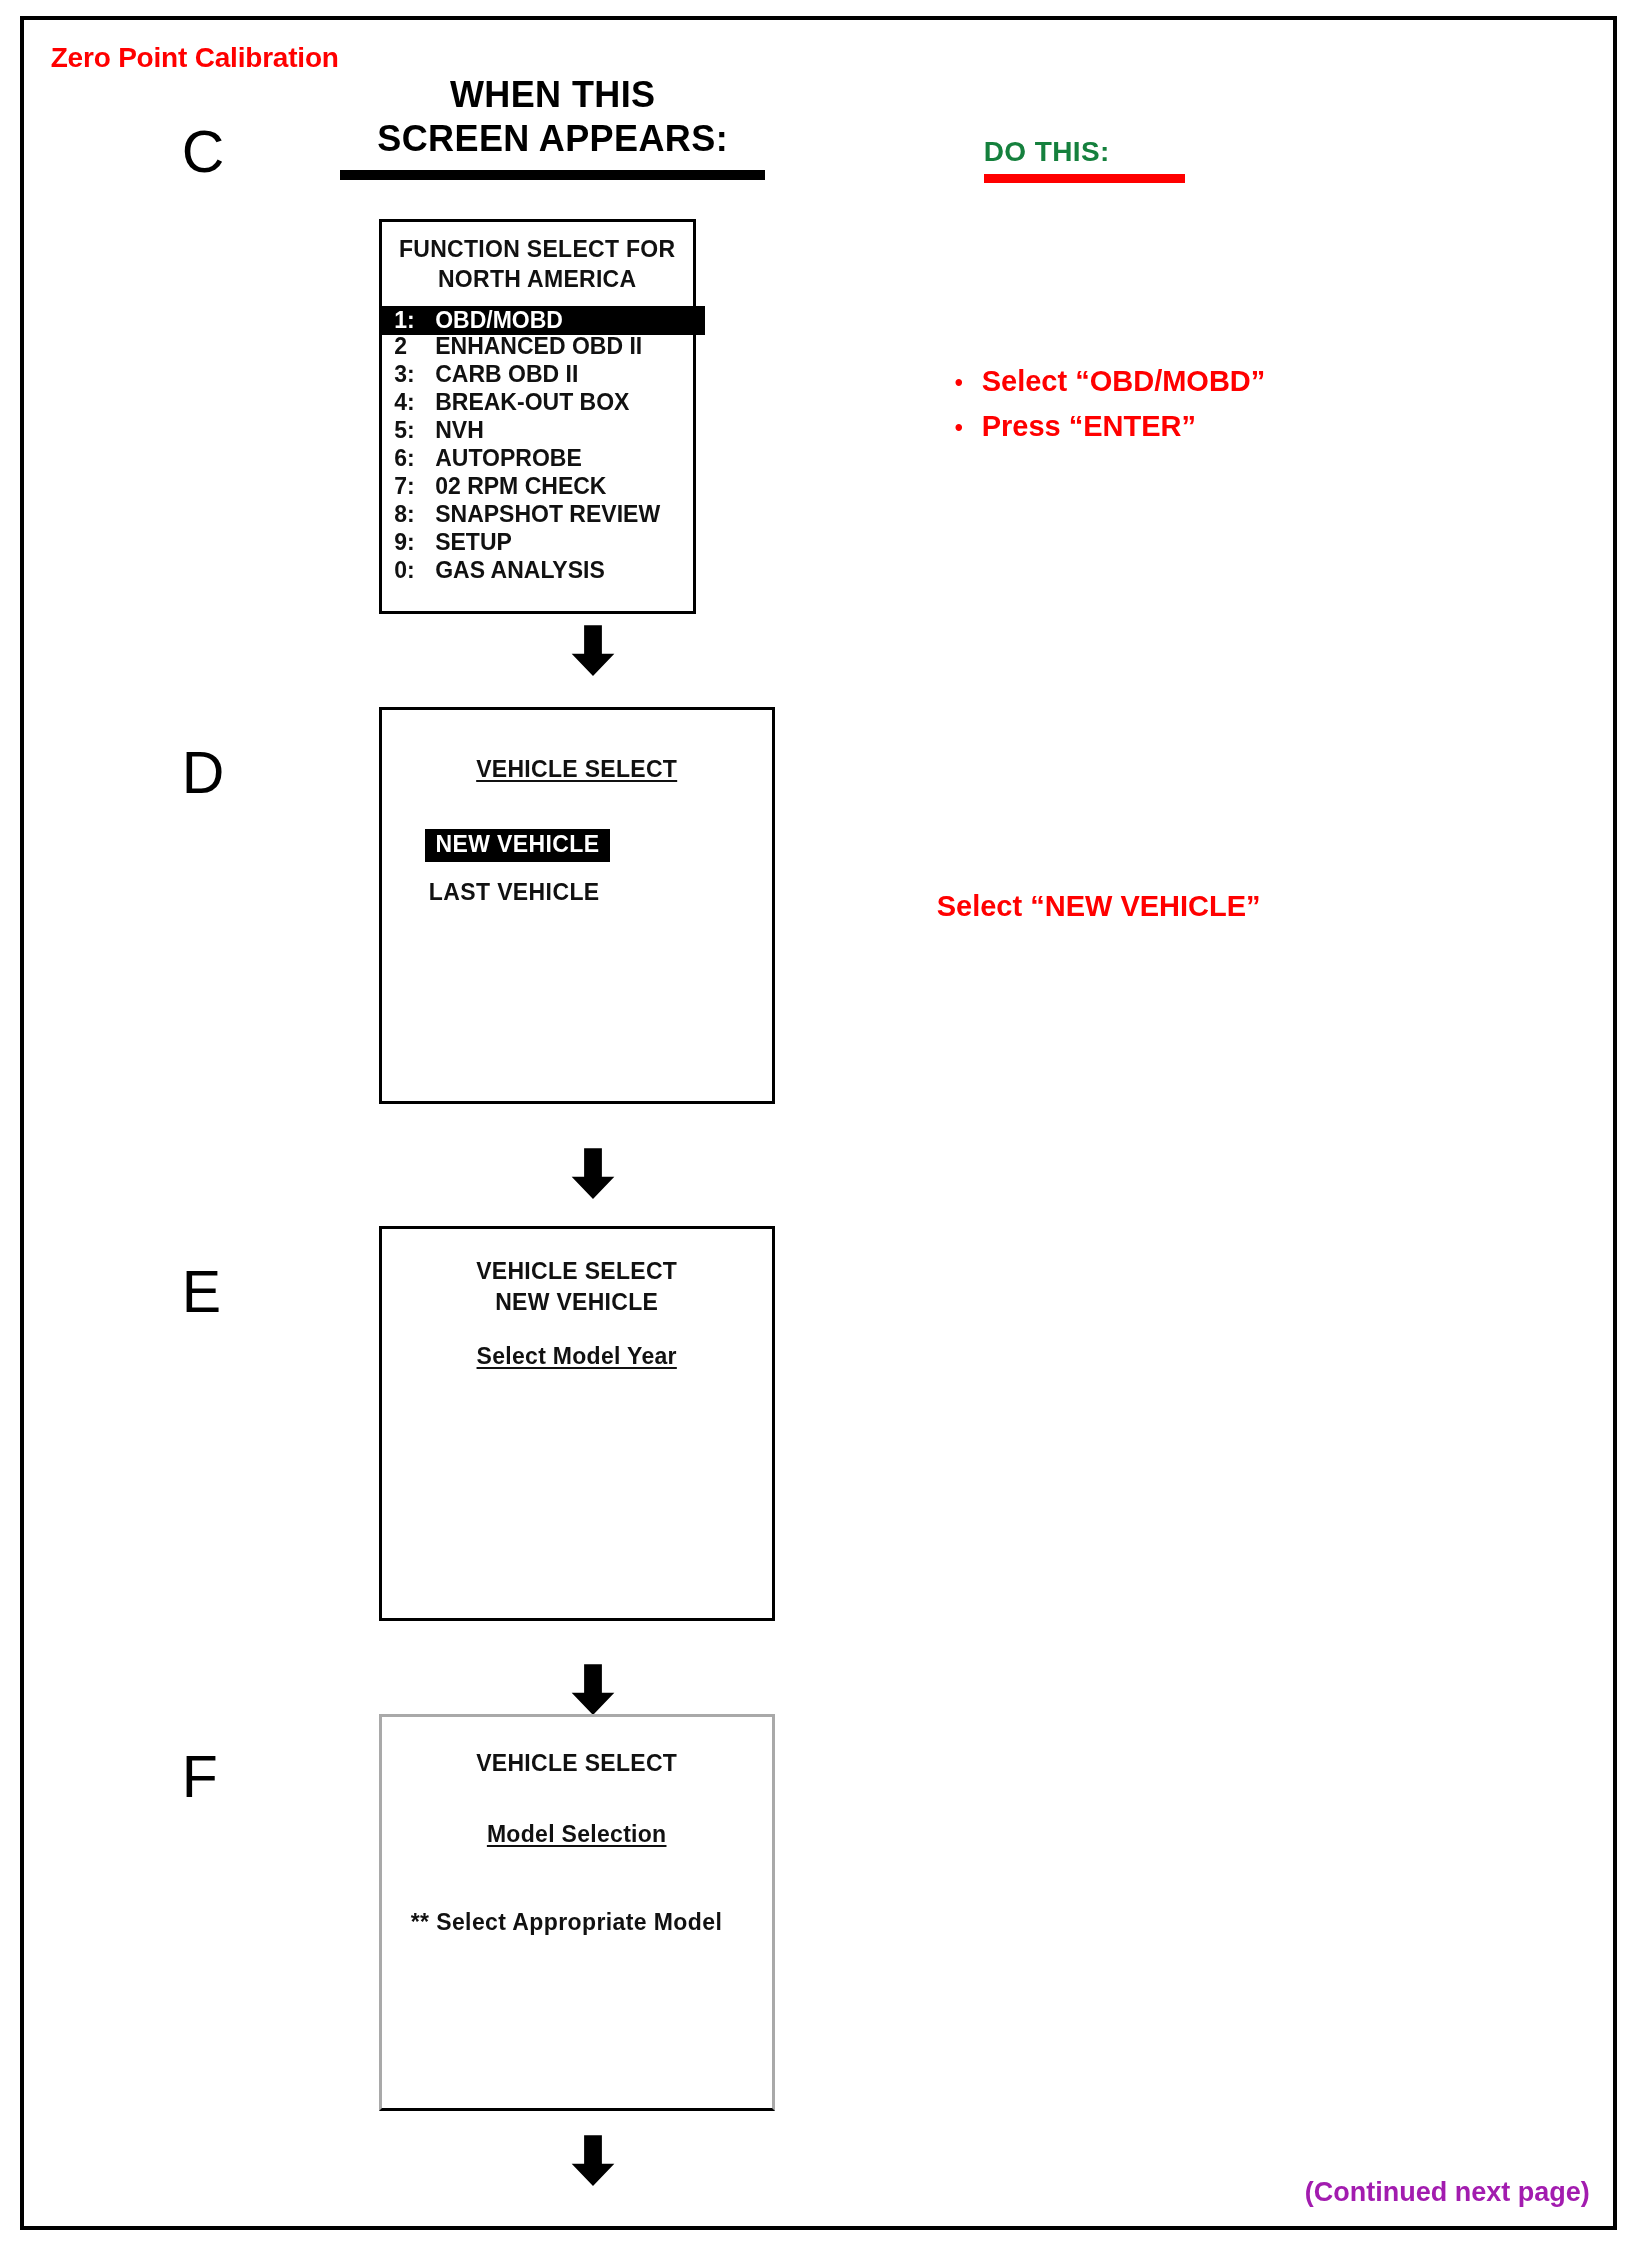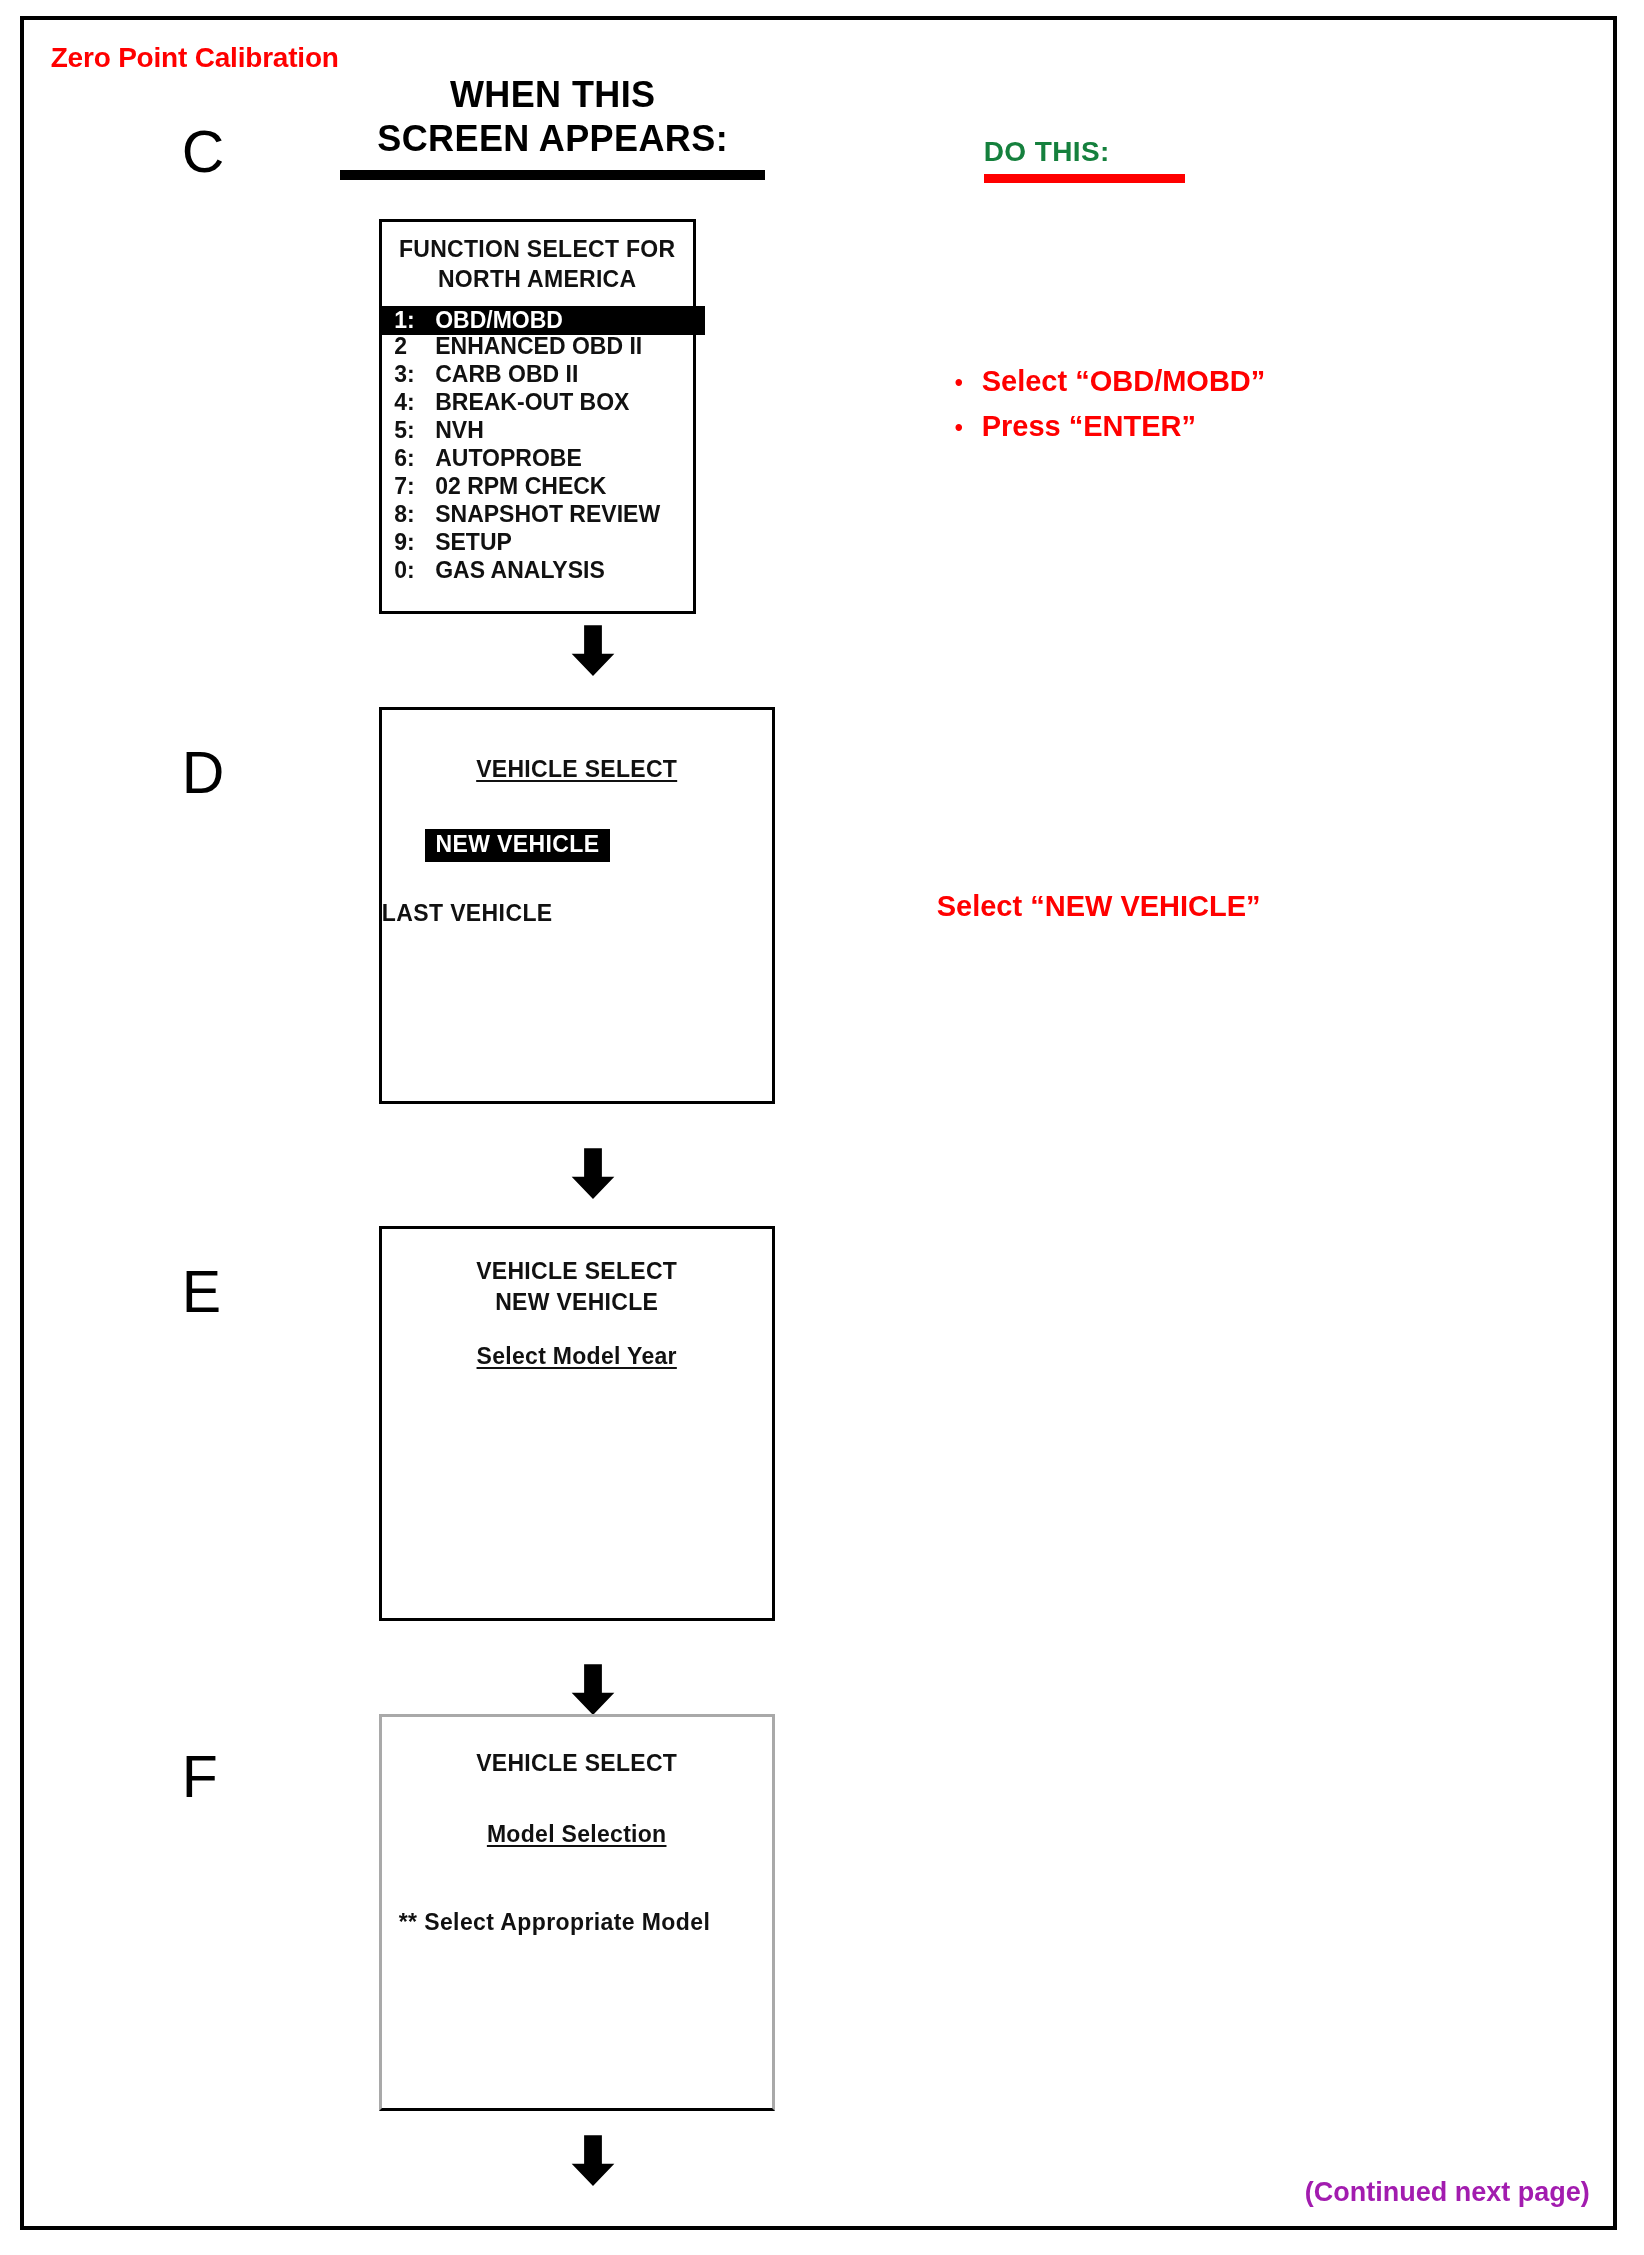--- a/index.html
+++ b/index.html
@@ -276,21 +276,21 @@
     </div>
   </div>
 
   <div class="step-letter" style="left:158px; top:724px;">D</div>
 
   <div class="screen-box" style="left:355px; top:687px; width:396px; height:397px;">
     <div class="scr-title underline" style="margin-top:45px;">VEHICLE SELECT</div>
     <div style="margin-top:45px; padding-left:43px;">
       <span class="hl-band">NEW VEHICLE</span>
     </div>
-    <div class="plain-line" style="margin-top:37px; ">LAST VEHICLE</div>
+    <div class="plain-line" style="margin-top:16px; padding-left:47px;">LAST VEHICLE</div>
   </div>
 
   <svg class="arrow" style="left:545px; top:1128px;" viewBox="0 0 54 58">
     <polygon points="17,0 37,0 37,32 51,32 27,57 3,32 17,32" fill="#000000"></polygon>
   </svg>
 
   <div class="instr-block" style="left:913px; top:864px;">
     <div>Select “NEW VEHICLE”</div>
   </div>
 
@@ -304,21 +304,21 @@
 
   <svg class="arrow" style="left:545px; top:1644px;" viewBox="0 0 54 58">
     <polygon points="17,0 37,0 37,32 51,32 27,57 3,32 17,32" fill="#000000"></polygon>
   </svg>
 
   <div class="step-letter" style="left:158px; top:1728px;">F</div>
 
   <div class="screen-box bordered-gray" style="left:355px; top:1694px; width:396px; height:397px;">
     <div class="scr-title" style="margin-top:32px;">VEHICLE SELECT</div>
     <div class="scr-title underline" style="margin-top:42px;">Model Selection</div>
-    <div class="plain-line" style="margin-top:59px; padding-left:17px; padding-right:19.7px; white-space:normal;">** Select Appropriate Model</div>
+    <div class="plain-line" style="margin-top:59px; padding-left:29px; padding-right:19.7px; white-space:normal;">** Select Appropriate Model</div>
   </div>
 
   <svg class="arrow" style="left:545px; top:2115px;" viewBox="0 0 54 58">
     <polygon points="17,0 37,0 37,32 51,32 27,57 3,32 17,32" fill="#000000"></polygon>
   </svg>
 
   <div class="footer-note">(Continued next page)</div>
 
 </div>
 

